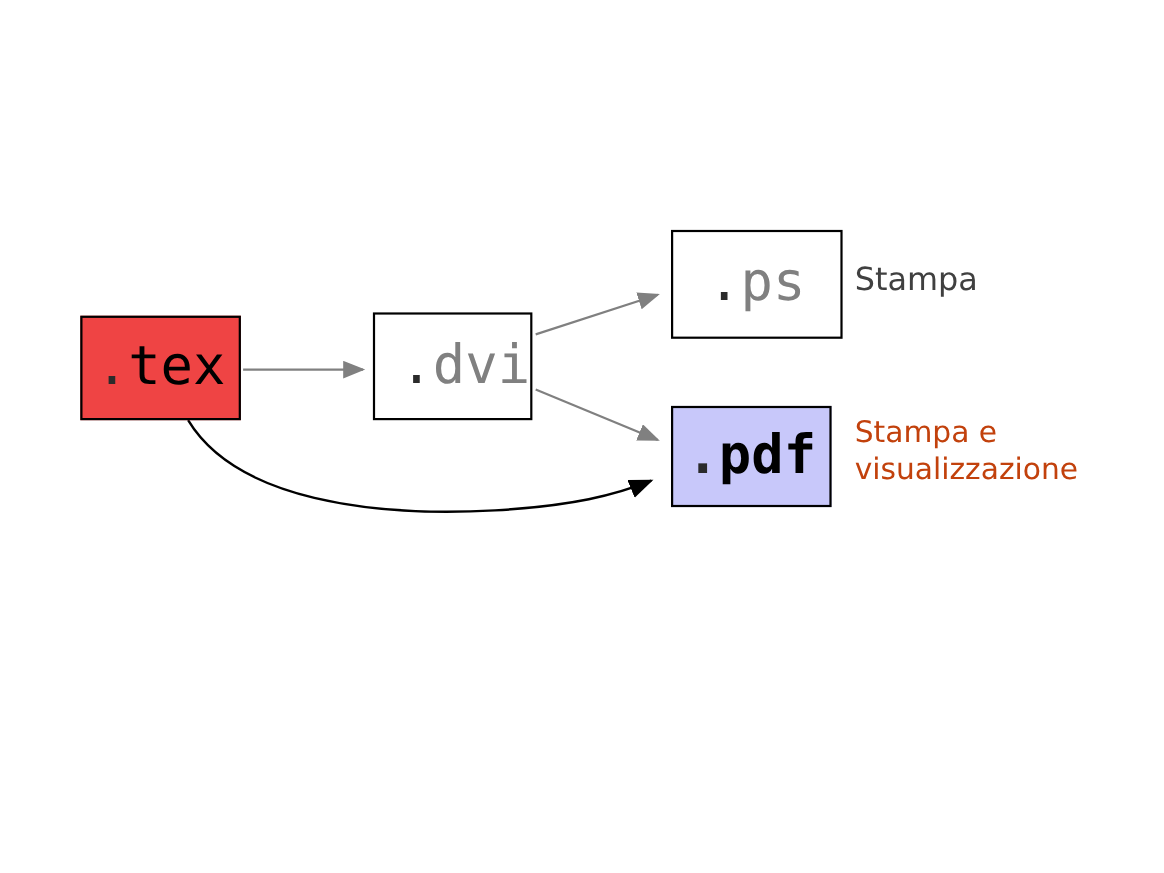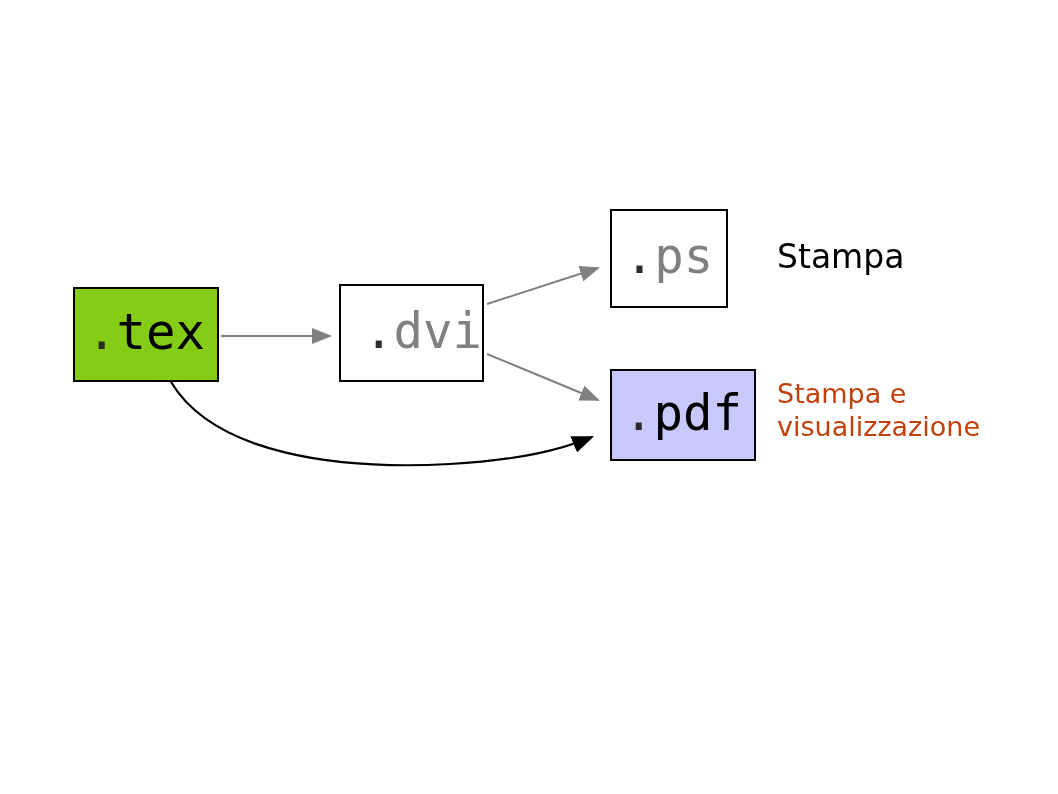--- a/index.html
+++ b/index.html
@@ -35,21 +35,21 @@
   .node-label {
     font-family: "DejaVu Sans Mono", "Liberation Mono", monospace;
     white-space: pre;
     line-height: 1;
   }
   .node-tex {
     left: 73px;
     top: 287px;
     width: 146px;
     height: 95px;
-    background: #84cc16;
+    background: #ef4444;
   }
   .node-tex .node-label {
     font-size: 49px;
     color: #000000;
     padding-bottom: 4px;
   }
   .node-dvi {
     left: 339px;
     top: 284px;
     width: 145px;
@@ -58,53 +58,54 @@
     justify-content: flex-end;
   }
   .node-dvi .node-label {
     font-size: 49px;
     color: #808080;
     padding-bottom: 4px;
   }
   .node-ps {
     left: 610px;
     top: 209px;
-    width: 118px;
+    width: 156px;
     height: 99px;
     background: #ffffff;
   }
   .node-ps .node-label {
     font-size: 49px;
     color: #808080;
     padding-bottom: 4px;
   }
   .node-pdf {
     left: 610px;
     top: 369px;
     width: 146px;
     height: 92px;
     background: #c8c8fa;
   }
   .node-pdf .node-label {
     font-size: 49px;
     color: #000000;
     padding-bottom: 4px;
+    font-weight: bold;
   }
   .dot-dark { color: #2b2b2b; }
   .annotation {
     position: absolute;
     font-family: "DejaVu Sans", "Liberation Sans", sans-serif;
     line-height: 1.22;
     white-space: pre-line;
   }
   .anno-stampa {
     left: 777px;
     top: 237px;
-    font-size: 33px;
-    color: #000000;
+    font-size: 29px;
+    color: #404040;
   }
   .anno-stampa-vis {
     left: 777px;
     top: 378px;
     font-size: 27px;
     color: #c2410c;
   }
 </style>
 </head>
 <body>

